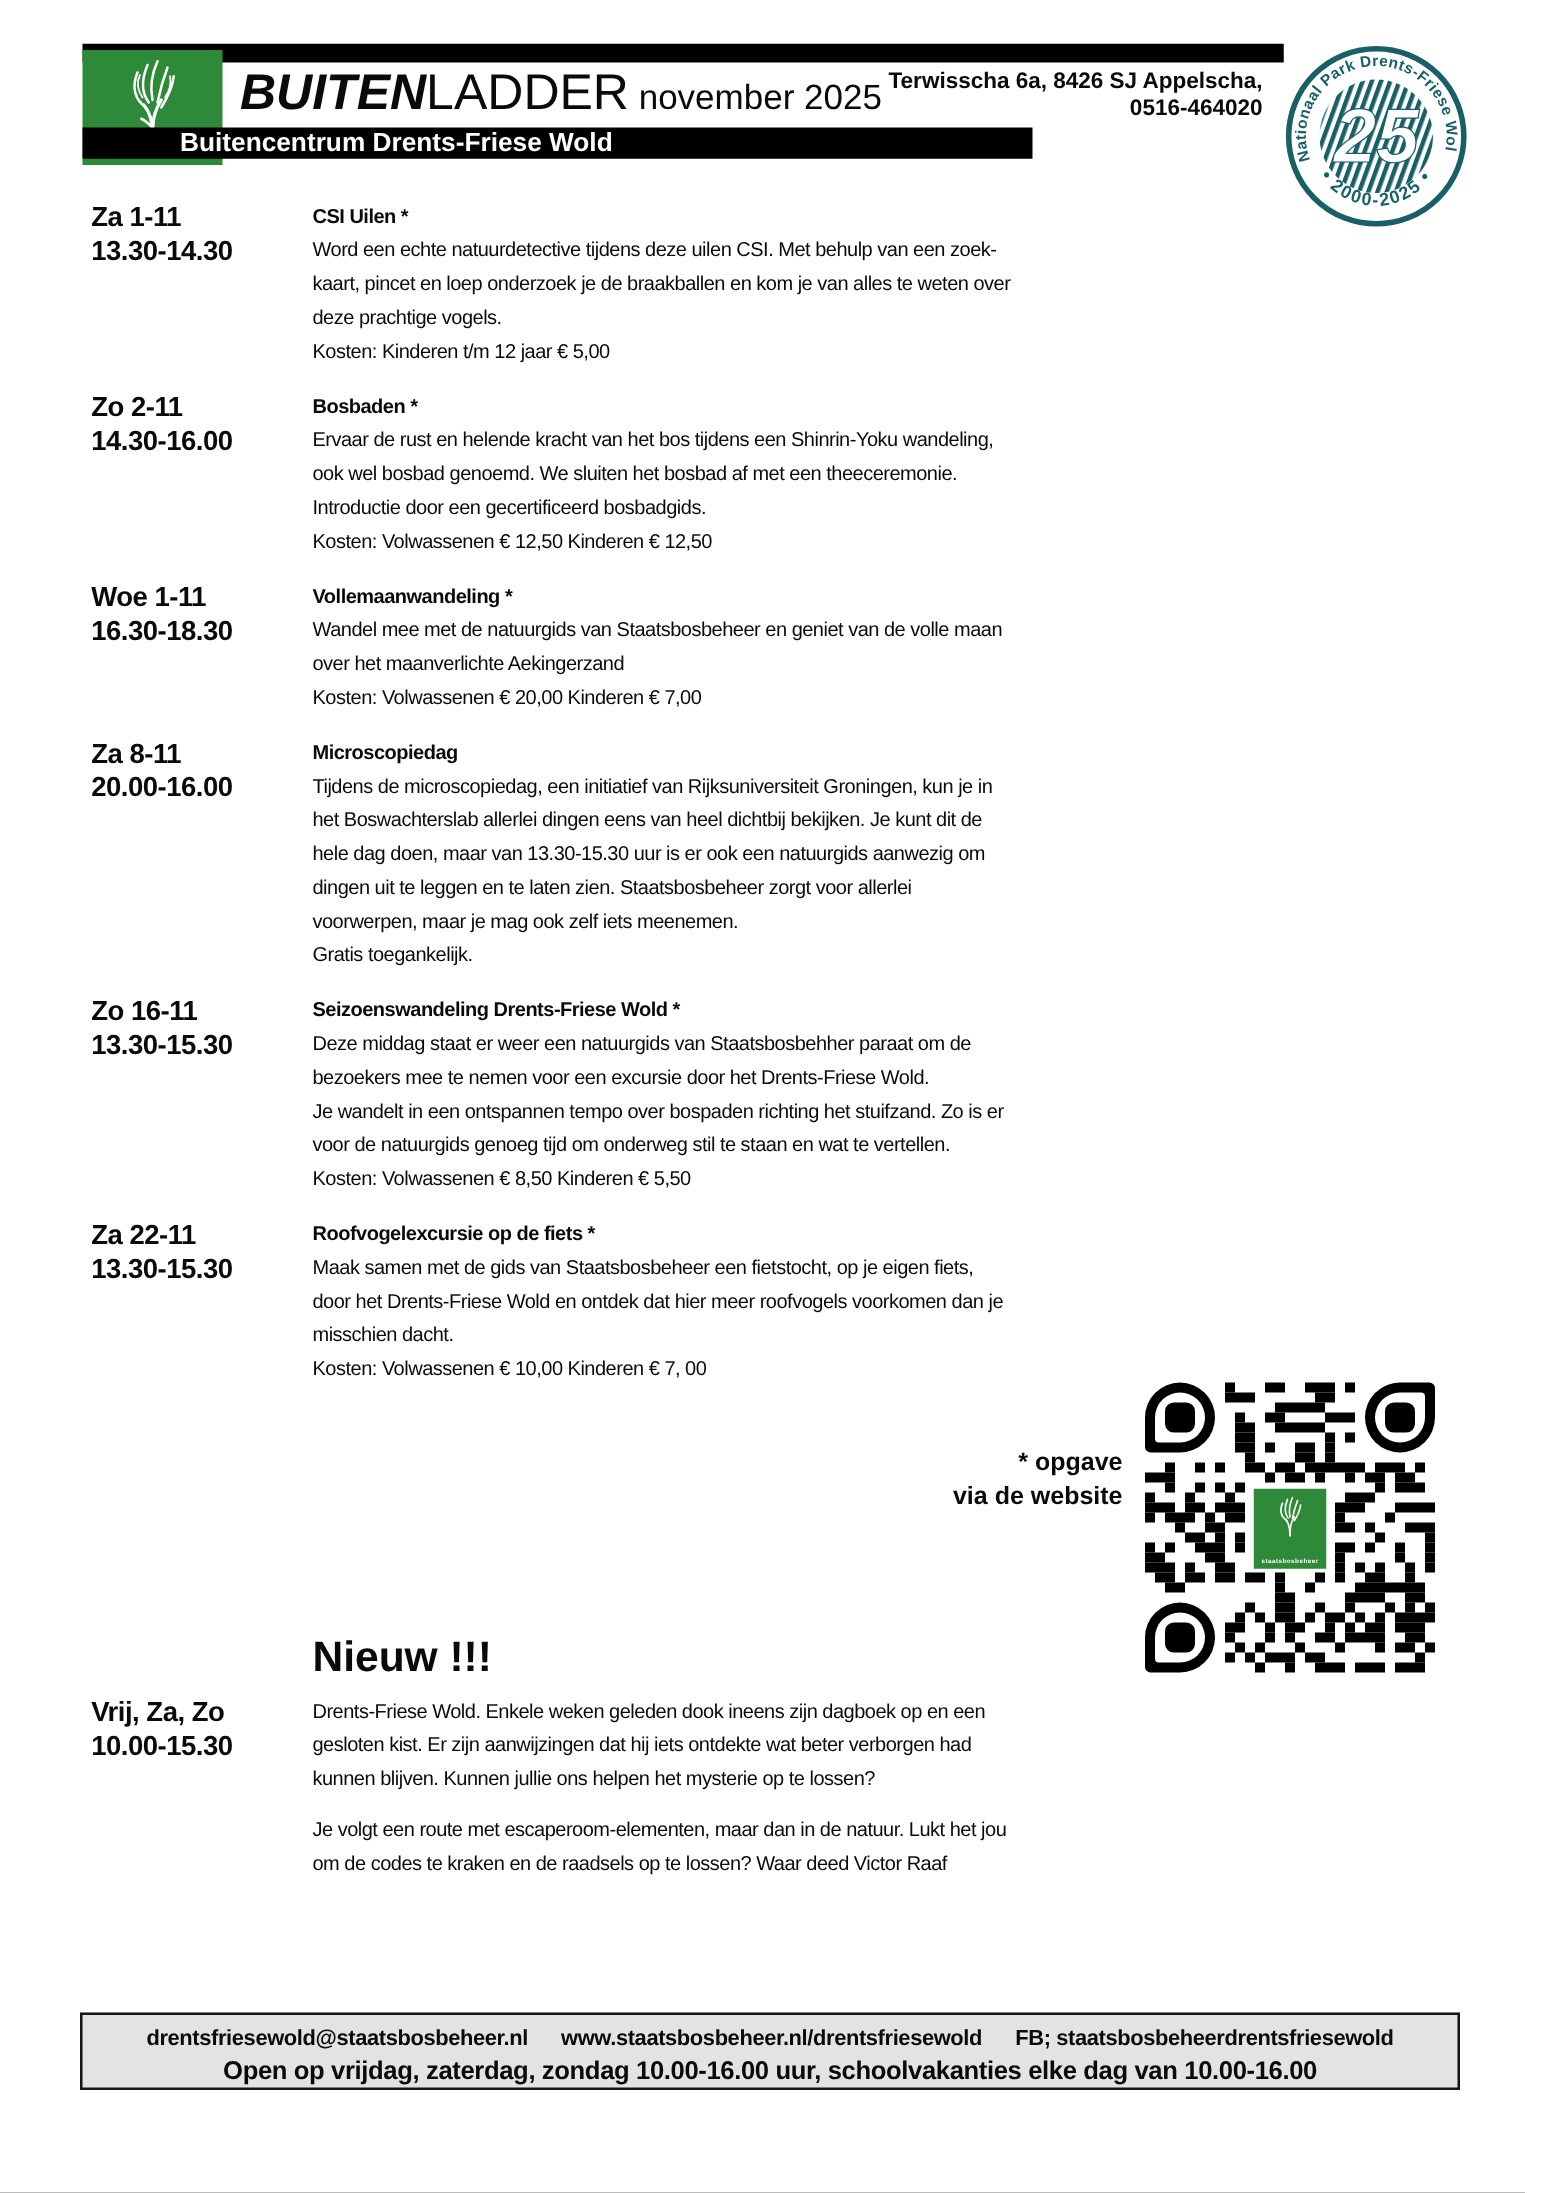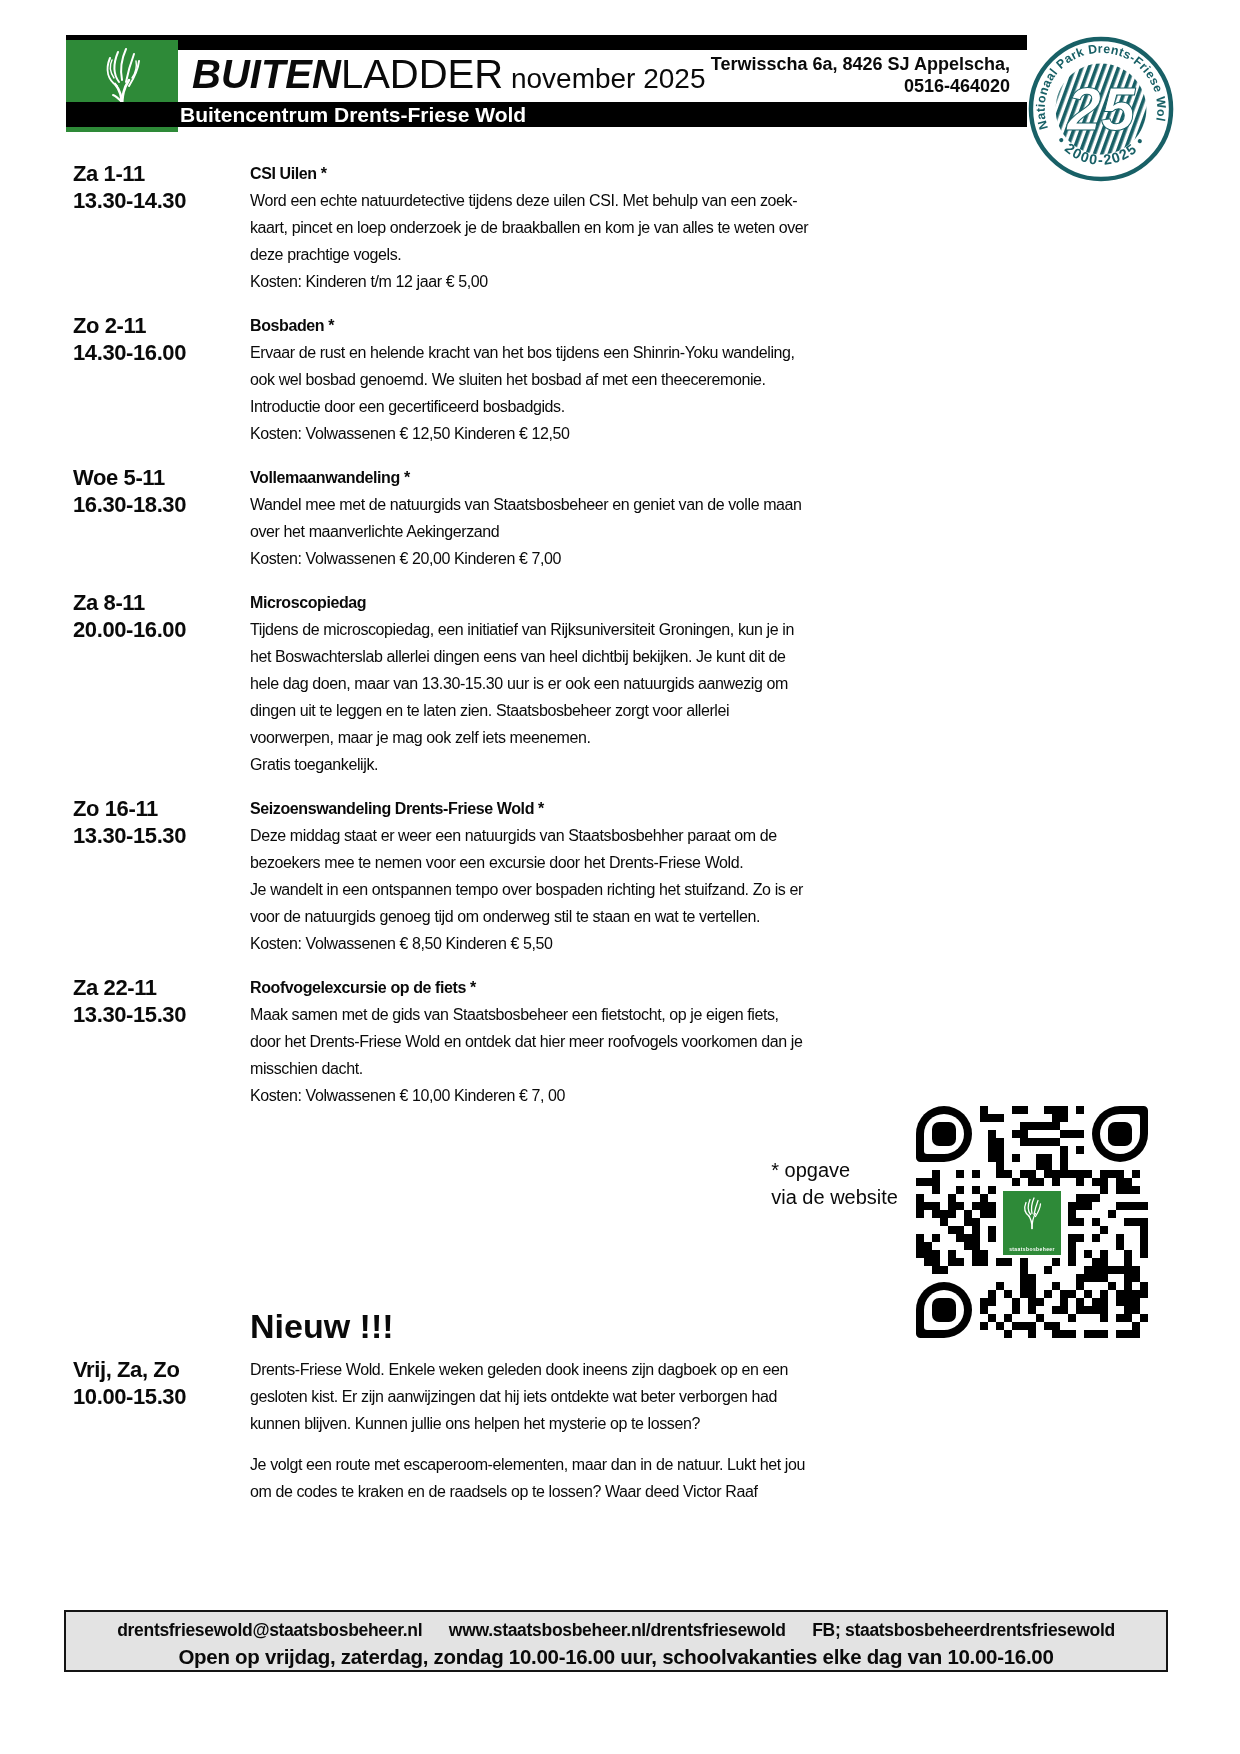--- a/index.html
+++ b/index.html
@@ -4,22 +4,22 @@
 <style>
   * { margin:0; padding:0; box-sizing:border-box; }
   html,body { background:#888; }
   .page {
     position:relative; width:1240px; height:1754px; margin:0 auto;
     background:#ffffff; overflow:hidden;
     font-family:"Liberation Sans","DejaVu Sans",sans-serif; color:#0a0a0a;
   }
   
   .bar1 { position:absolute; left:66px; top:35px; width:961px; height:15px; background:#000; }
-  .bar2 { position:absolute; left:66px; top:102px; width:961px; height:25px; background:#000;
-          color:#fff; font-weight:bold; font-size:21px; line-height:25px; padding-left:114px; letter-spacing:0; }
+  .bar2 { position:absolute; left:66px; top:102px; width:760px; height:25px; background:#000;
+          color:#fff; font-weight:bold; font-size:21px; line-height:25px; padding-left:78px; letter-spacing:0; }
   .logo { position:absolute; left:66px; top:40px; width:112px; height:92px; background:#2e8a38;
           display:flex; flex-direction:column; align-items:center; justify-content:flex-end; }
   .logo svg { position:absolute; top:4px; left:24px; }
   .logo-text { position:relative; color:#fff; font-size:10.5px; font-weight:bold; letter-spacing:1.5px; margin-bottom:6px; }
   .title { position:absolute; left:192px; top:52px; font-size:40px; line-height:44px; white-space:nowrap; }
   .title .t-bold-it { font-weight:bold; font-style:italic; }
   .title .t-reg { font-weight:normal; }
   .title .t-suffix { font-weight:normal; font-size:28px; }
   .address { position:absolute; right:230px; top:53px; text-align:right; font-weight:bold;
              font-size:18px; line-height:22px; }
@@ -41,21 +41,21 @@
   .finder { position:absolute; width:56px; height:56px; background:#000; }
   .finder::before { content:""; position:absolute; left:8px; top:8px; width:40px; height:40px; background:#fff; border-radius:inherit; }
   .finder::after { content:""; position:absolute; left:16px; top:16px; width:24px; height:24px; background:#000; border-radius:7px; }
   .f-tl { left:0; top:0; border-radius:50% 50% 50% 8%; }
   .f-tr { right:0; top:0; border-radius:50% 8% 50% 50%; }
   .f-bl { left:0; bottom:0; border-radius:50% 50% 50% 8%; }
   .qr-logo { position:absolute; left:87px; top:85px; width:58px; height:64px; background:#2e8a38;
              display:flex; flex-direction:column; align-items:center; justify-content:flex-end; }
   .qr-logo svg { position:absolute; top:4px; left:13px; }
   .qr-logo span { position:relative; color:#fff; font-size:5px; font-weight:bold; letter-spacing:0.4px; margin-bottom:3px; }
-  .sidenote { position:absolute; right:342px; top:1157px; text-align:left; font-weight:normal;
+  .sidenote { position:absolute; right:342px; top:1157px; text-align:right; font-weight:bold;
               font-size:20px; line-height:27px; }
   
   .footer { position:absolute; left:64px; top:1610px; width:1104px; height:62px;
             background:#e3e3e3; border:2px solid #141414; text-align:center; padding-top:6px; }
   .f-links { font-size:17.5px; font-weight:bold; line-height:25px; letter-spacing:-0.3px; }
   .f-links span { text-decoration-thickness:2px; text-underline-offset:3px; }
   .f-links span + span { margin-left:22px; }
   .f-hours { font-size:20.5px; font-weight:bold; line-height:27px; letter-spacing:-0.3px; }
 </style>
 </head>
@@ -142,21 +142,21 @@
             <div>Ervaar de rust en helende kracht van het bos tijdens een Shinrin-Yoku wandeling,</div>
             <div>ook wel bosbad genoemd. We sluiten het bosbad af met een theeceremonie.</div>
             <div>Introductie door een gecertificeerd bosbadgids.</div>
             <div>Kosten: Volwassenen € 12,50 Kinderen € 12,50</div>
           </div>
     </div>
   </div>
 
   <div class="event">
     <div class="ecol-left">
-      <div class="edate">Woe 5-11</div>
+      <div class="edate">Woe 1-11</div>
       <div class="etime">16.30-18.30</div>
     </div>
     <div class="ecol-right">
       <div class="etitle">Vollemaanwandeling *</div>
       <div class="ebody">
             <div>Wandel mee met de natuurgids van Staatsbosbeheer en geniet van de volle maan</div>
             <div>over het maanverlichte Aekingerzand</div>
             <div>Kosten: Volwassenen € 20,00 Kinderen € 7,00</div>
           </div>
     </div>

